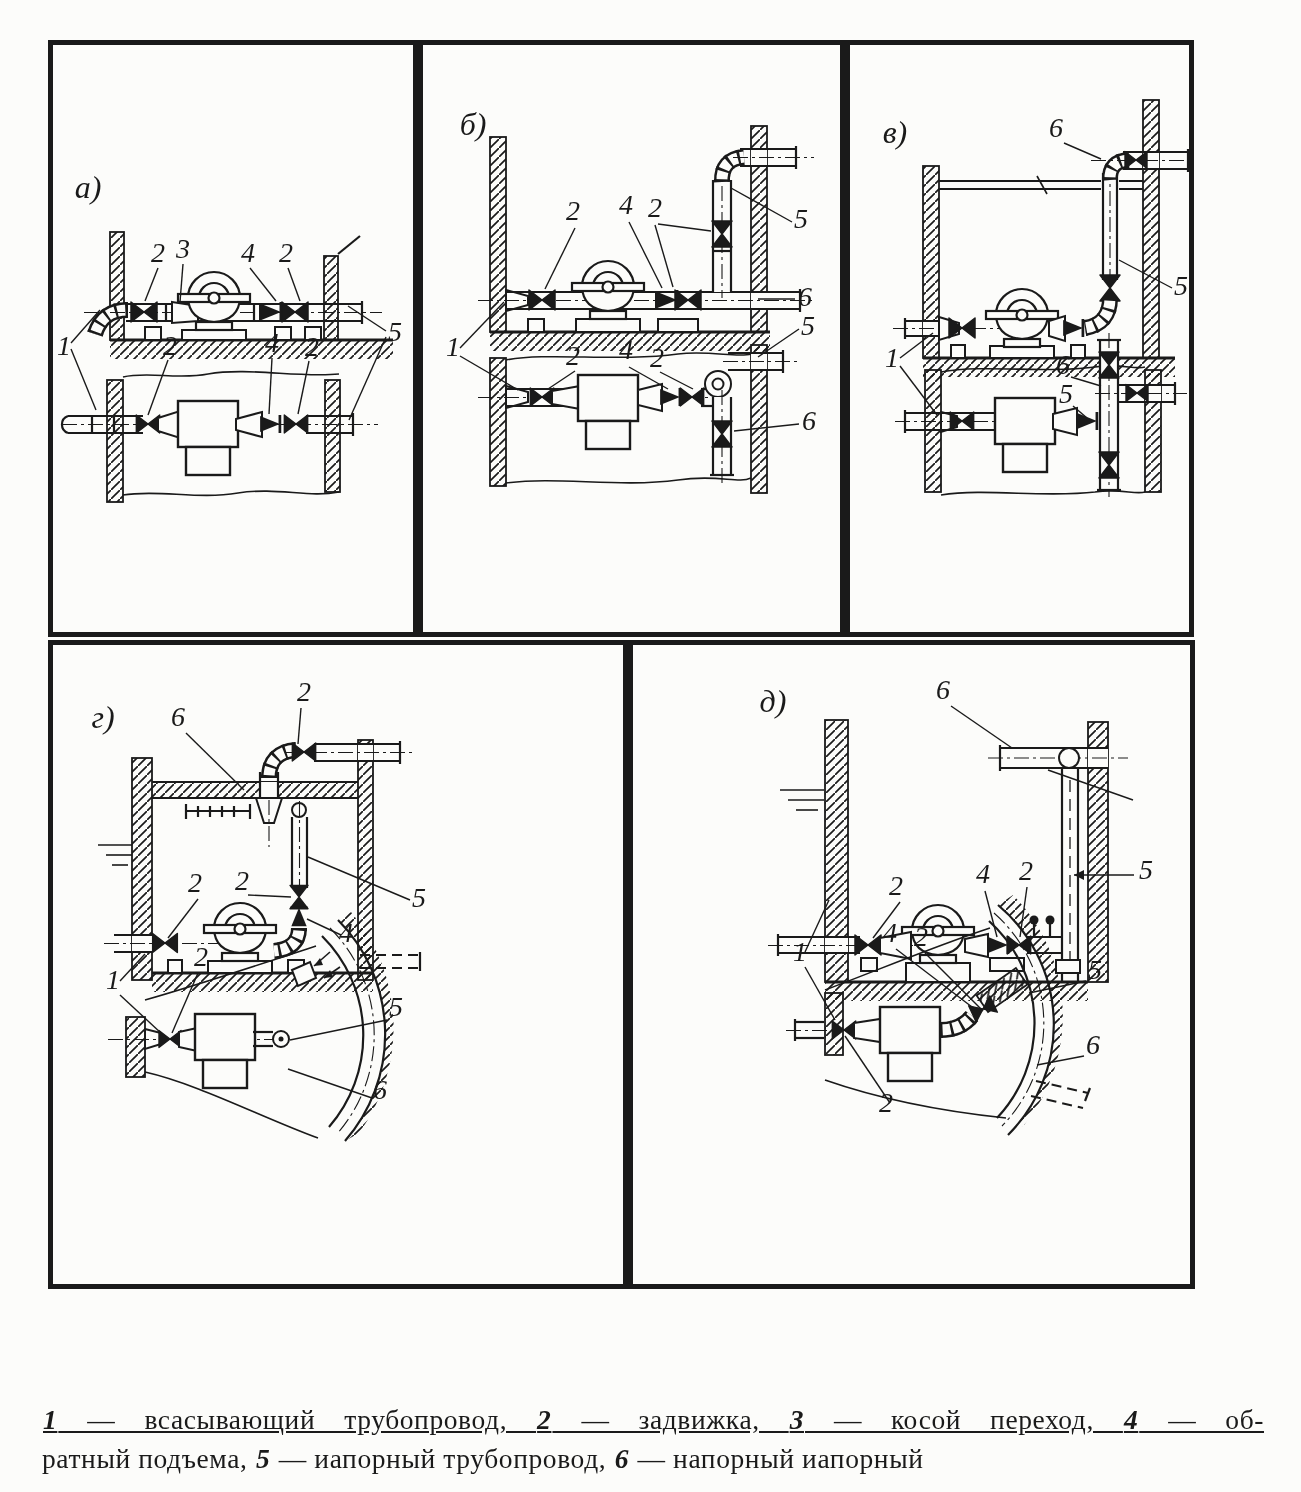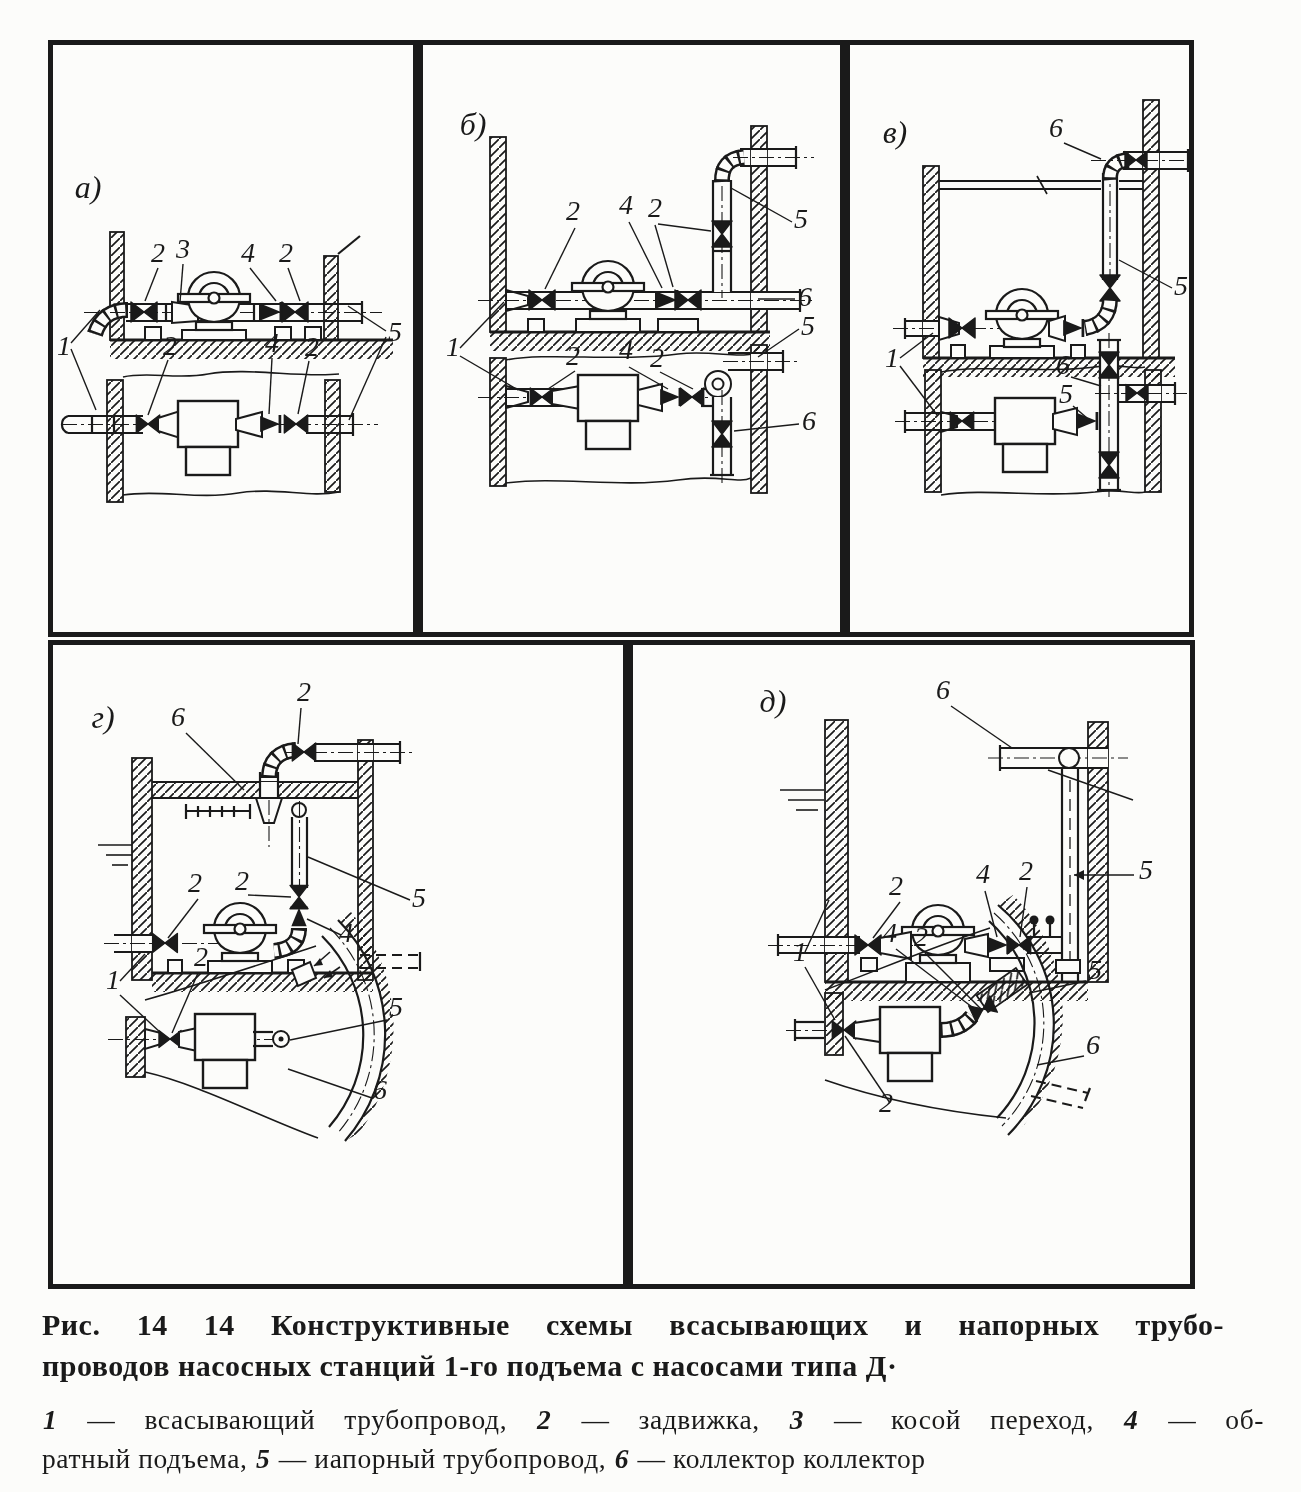--- a/index.html
+++ b/index.html
@@ -26,21 +26,21 @@
   .blk{fill:#fcfcfa;stroke:#1a1a1a;stroke-width:2;}
   .co{font:italic 28px "Liberation Serif",serif;fill:#1a1a1a;text-anchor:middle;}
   .plab{font:italic 32px "Liberation Serif",serif;fill:#1a1a1a;text-anchor:middle;}
   
   #caption{position:absolute;left:42px;top:1304px;width:1182px;
            font-size:30px;font-weight:600;line-height:1.38;letter-spacing:.5px;}
   #caption .cap1{text-align:justify;text-align-last:justify;}
   #legend{position:absolute;left:42px;top:1400px;width:1222px;
           font-size:27.5px;line-height:1.42;letter-spacing:.6px;}
   #legend .legend-line{white-space:pre-wrap;}
-  #legend .jl{text-align:justify;text-align-last:justify;}
+  #legend .jl{text-align:justify;text-align-last:justify;text-decoration:underline;}
   #legend .num{font-style:italic;font-weight:600;padding:0 1px;}
 </style>
 </head>
 <body>
 
 <div id="stage">
 
 <svg width="0" height="0" aria-hidden="true">
   <defs>
     <pattern id="hatch" patternUnits="userSpaceOnUse" width="9" height="9">
@@ -533,23 +533,19 @@
       <text x="355" y="243" class="co">4</text>
       <text x="398" y="240" class="co">2</text>
       <text x="172" y="321" class="co">1</text>
       <text x="262" y="302" class="co">4</text>
       <text x="293" y="306" class="co">2</text>
       <text x="467" y="339" class="co">5</text>
       <text x="465" y="414" class="co">6</text>
       <text x="258" y="472" class="co">2</text>
     </svg>
 
-<div id="caption">
-  <div class="cap1">Рис. 14 14 Конструктивные схемы всасывающих и напорных трубо-</div>
-  <div class="cap2">проводов насосных станций 1-го подъема с насосами типа Д·</div>
-</div>
 
 <div id="legend">
       <div class="legend-line jl"><span class="num">1</span><span> — всасывающий трубопровод, </span><span class="num">2</span><span> — задвижка, </span><span class="num">3</span><span> — косой переход, </span><span class="num">4</span><span> — об-</span></div>
-      <div class="legend-line"><span>ратный подъема, </span><span class="num">5</span><span> — иапорный трубопровод, </span><span class="num">6</span><span> — коллектор коллектор</span></div>
+      <div class="legend-line"><span>ратный подъема, </span><span class="num">5</span><span> — иапорный трубопровод, </span><span class="num">6</span><span> — напорный иапорный</span></div>
     </div>
 
 </div>
 
 </body></html>

